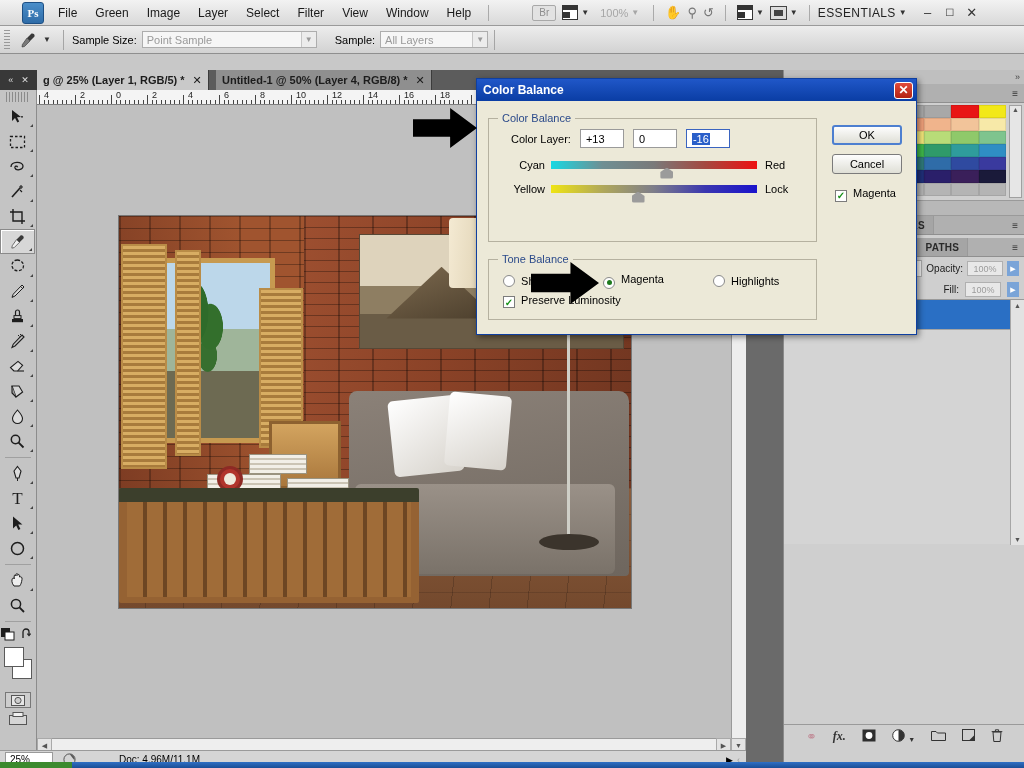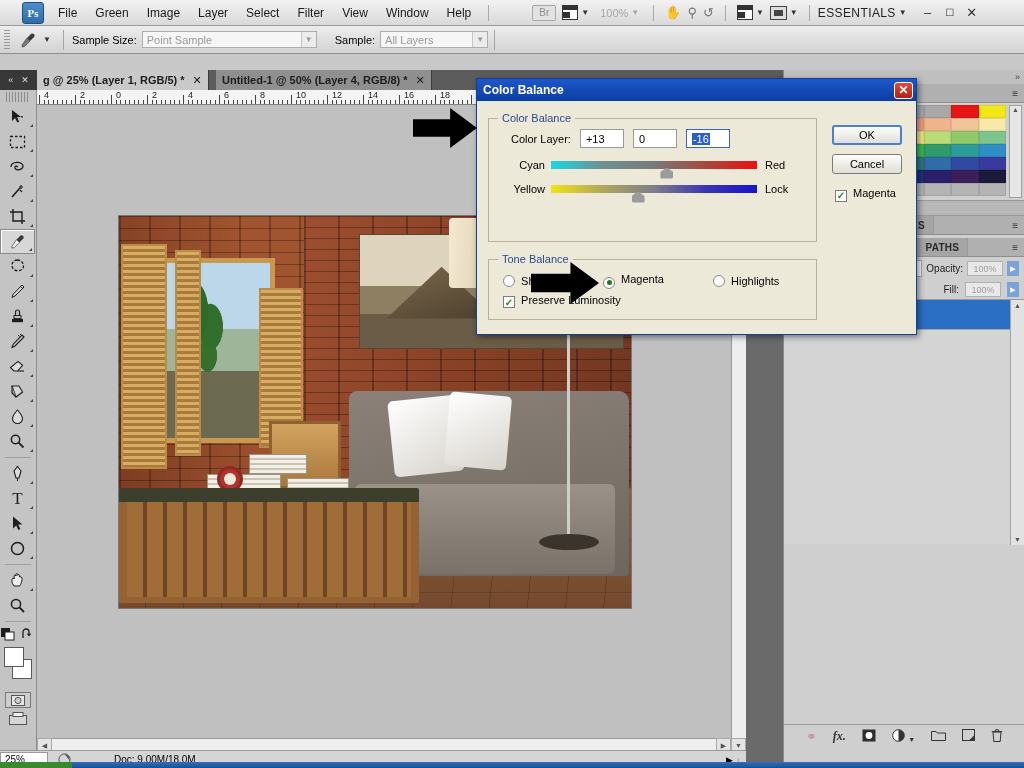--- a/index.html
+++ b/index.html
@@ -266,21 +266,21 @@
     font-size:7px; color:#555;
   }
   
   #statusbar {
     position:absolute; left:0; bottom:0; width:746px; height:18px;
     background:#d5d5d5; border-top:1px solid #9a9a9a;
     display:flex; align-items:center; font-size:10px;
   }
   .sb-zoom {
     width:48px; height:16px; background:#fff; border:1px solid #9a9a9a;
-    display:flex;align-items:center;padding-left:4px;
+    margin-left:5px; display:flex;align-items:center;padding-left:4px;
   }
   .sb-icon{ width:20px;display:flex;align-items:center;justify-content:center;}
   .sb-doc{ margin-left:40px; }
   .sb-play{ margin-left:auto; margin-right:4px; font-size:9px;}
 
   
   #darkgap {
     position:absolute; left:746px; top:90px; width:37px; height:678px;
     background:#6a6a6a;
   }
@@ -914,21 +914,21 @@
 <div id="statusbar">
   <div class="sb-zoom">
     <span>25%</span>
   </div>
   <div class="sb-icon" style="margin-left:6px">
     <svg width="13" height="13" viewBox="0 0 13 13">
         <circle cx="6.5" cy="6.5" r="5.6" fill="none" stroke="#555"></circle>
         <path d="M6.5 1 A5.5 5.5 0 0 1 11.6 7.6 Z" fill="#555"></path>
       </svg>
   </div>
-  <div class="sb-doc">Doc: 9.00M/18.0M</div>
+  <div class="sb-doc">Doc: 4.96M/11.1M</div>
   <div class="sb-play">▶</div>
   <div style="margin-right:6px;color:#9a9a9a;font-size:9px">‹</div>
 </div>
 
 <div id="darkgap"></div>
 
 <div id="rightpanel">
 
   <div class="collapse-row">
     <span>»</span>

